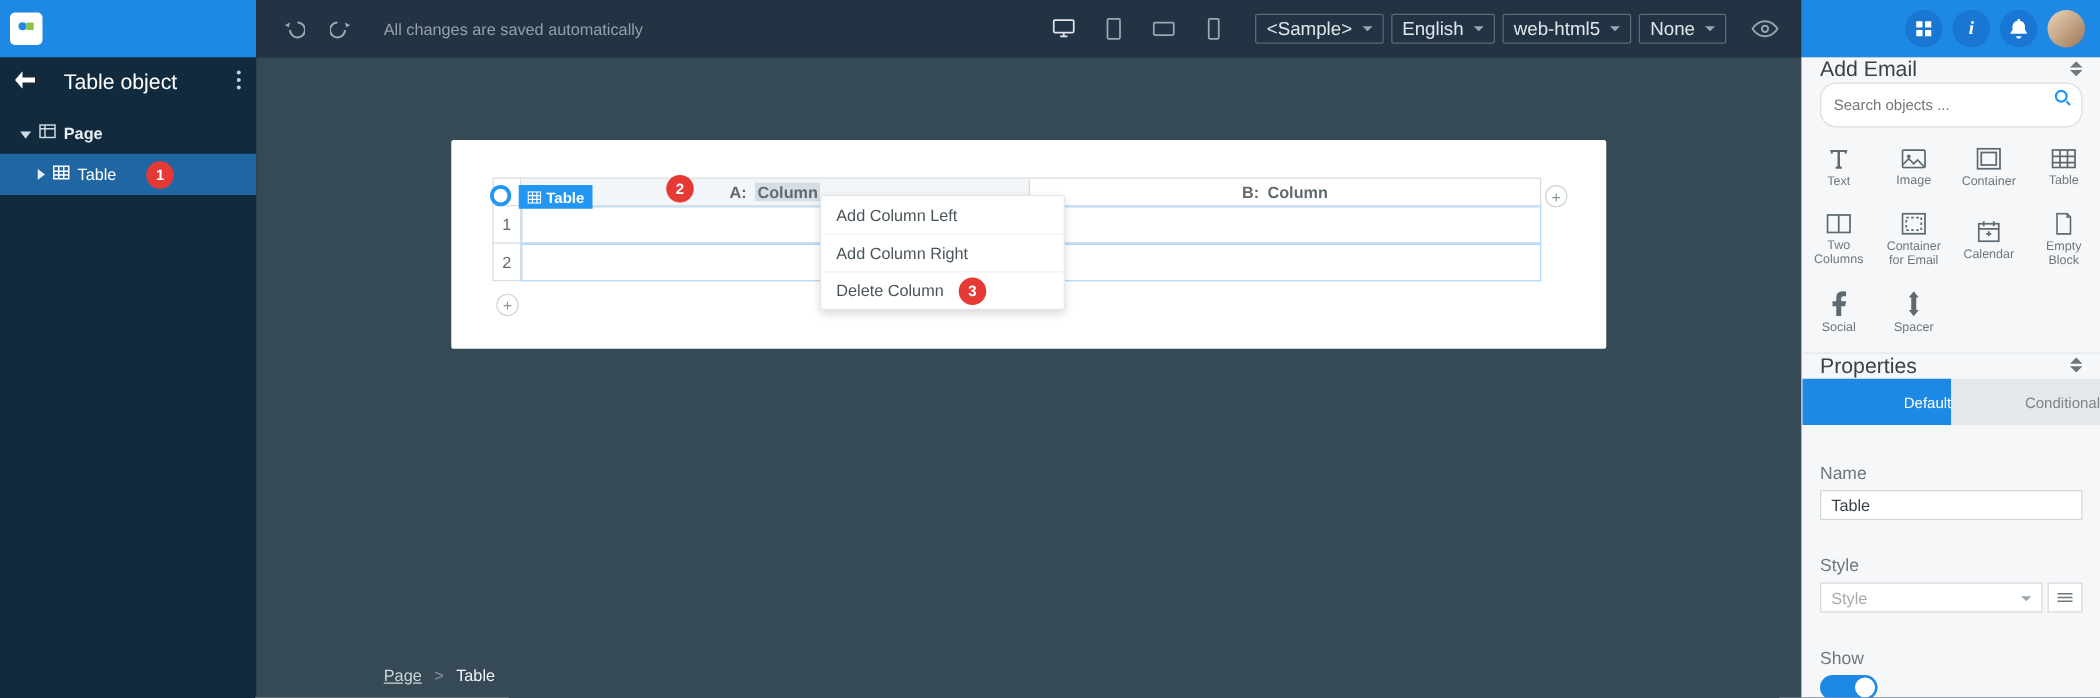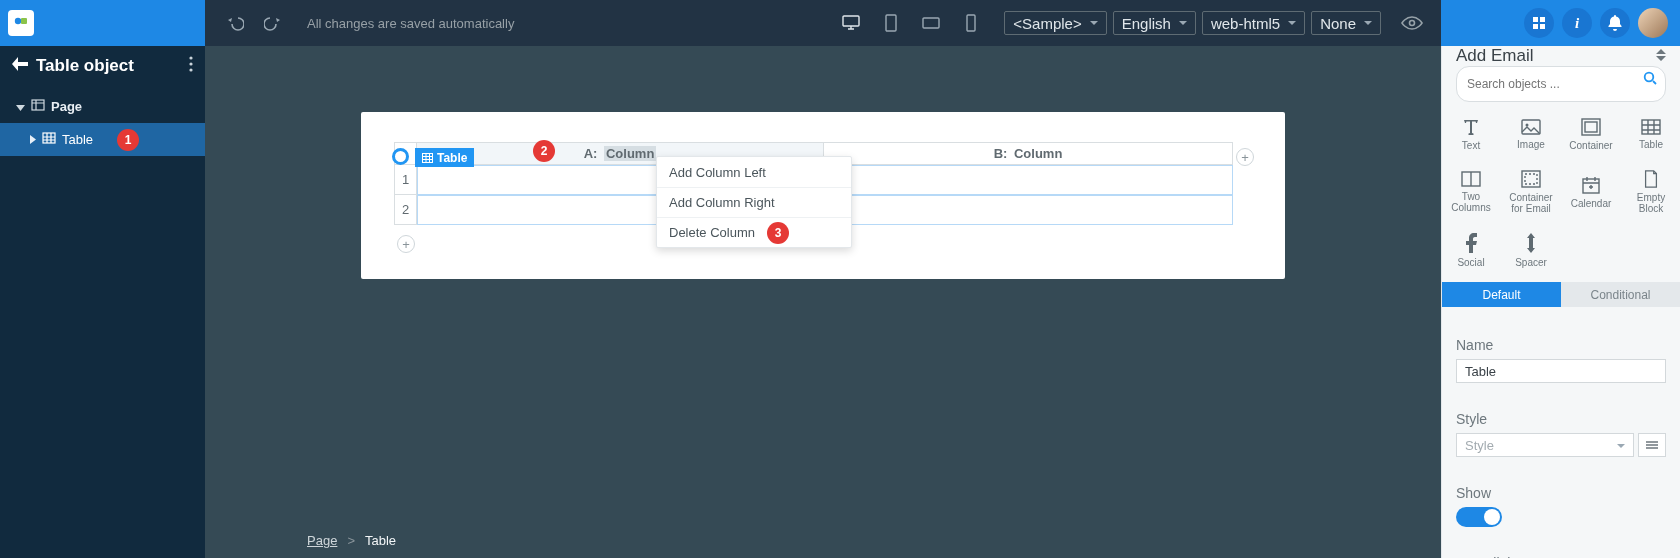--- a/index.html
+++ b/index.html
@@ -130,23 +130,23 @@
     background: #112a3e;
     color: #fff;
     display: flex;
     flex-direction: column;
   }
   .sidebar-title {
     height: 40px;
     display: flex;
     align-items: center;
     padding: 0 12px;
-    gap: 8px;
+    gap: 23px;
     font-size: 17px;
-    font-weight: 700;
+    font-weight: 400;
     position: relative;
   }
   .sidebar-title .more {
     position: absolute;
     right: 12px;
     top: 10px;
     cursor: pointer;
     color: #c9d3da;
   }
   .tree {
@@ -390,24 +390,24 @@
     cursor: pointer;
     text-align: center;
     line-height: 1.1;
   }
   .obj-item svg { color: #5e6a71; }
   .props-tabs {
     display: flex;
   }
   .props-tab {
     flex: 1;
-    height: 25px;
-    display: flex;
-    align-items: center;
-    justify-content: center;
+    height: 37px;
+    display: flex;
+    align-items: center;
+    justify-content: flex-end;
     font-size: 12px;
     cursor: pointer;
   }
   .props-tab.active { background: #1e88e5; color: #fff; }
   .props-tab.inactive { background: #e4e8eb; color: #7b858b; }
   .prop-body {
     padding: 8px 14px;
     display: flex;
     flex-direction: column;
     gap: 6px;
@@ -758,20 +758,28 @@
           <span>Social</span>
         </div>
         <div class="obj-item">
           <svg width="12" height="20" viewBox="0 0 12 20" fill="currentColor">
               <path d="M6 0l4 5H8v10h2l-4 5-4-5h2V5H2z"></path>
             </svg>
           <span>Spacer</span>
         </div>
       </div>
 
+      <div class="panel-section-hd" style="border-top:1px solid #e3e7ea;">
+        <span>Properties</span>
+        <span class="collapse-ic">
+          <svg width="10" height="12" viewBox="0 0 10 12" fill="#6d777d">
+              <path d="M0 5l5-5 5 5H0zM0 7h10l-5 5z"></path>
+            </svg>
+        </span>
+      </div>
       <div class="props-tabs">
         <div class="props-tab active">
           <span>Default</span>
         </div>
         <div class="props-tab inactive">
           <span>Conditional</span>
         </div>
       </div>
       <div class="prop-body">
         <div class="prop-label">Name</div>

